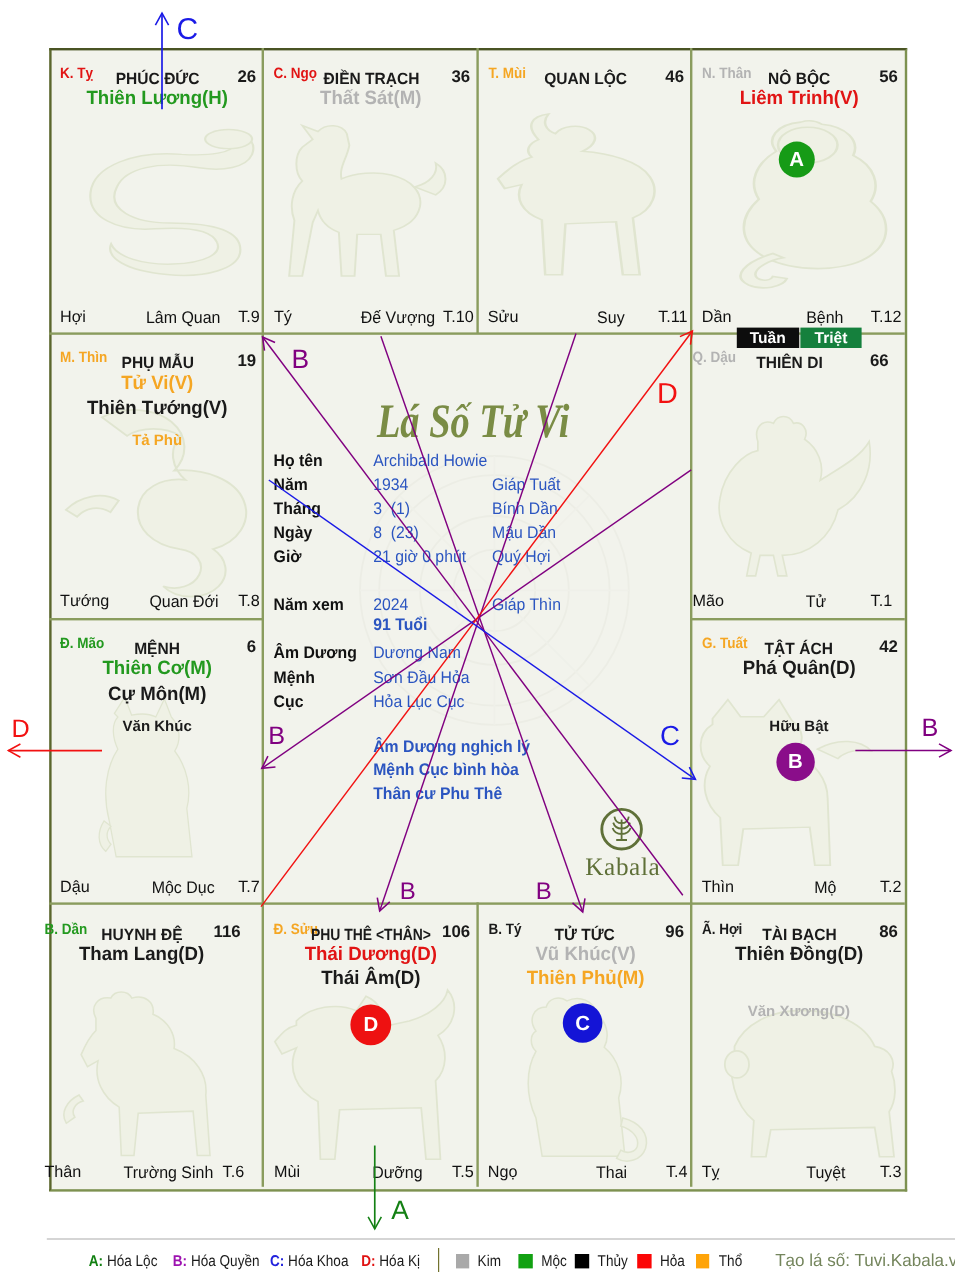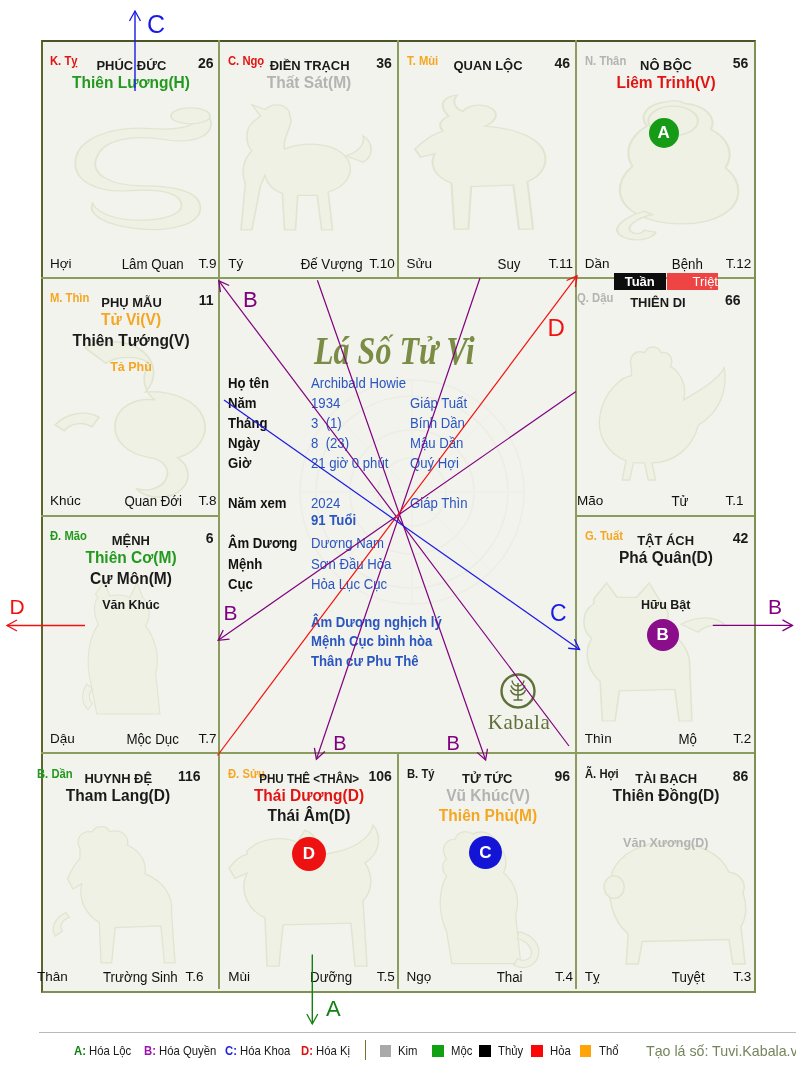--- a/index.html
+++ b/index.html
@@ -120,25 +120,25 @@
   <div class="hdr"><span class="lab orange">T. Mùi</span><span class="t">QUAN LỘC</span><span class="num">46</span></div>
   <div class="foot"><span class="fl">Sửu</span><span class="fc">Suy</span><span class="fr">T.11</span></div>
 </div>
 <div class="cell" style="left:575.75px;top:40px">
   <div class="hdr"><span class="lab grey">N. Thân</span><span class="t">NÔ BỘC</span><span class="num">56</span></div>
   <div class="s1 red">Liêm Trinh(V)</div>
   <div class="circ" style="left:73px;top:78px;background:#169b16">A</div>
   <div class="foot"><span class="fl">Dần</span><span class="fc">Bệnh</span><span class="fr">T.12</span></div>
 </div>
 <div class="cell" style="left:41px;top:277.75px">
-  <div class="hdr"><span class="lab orange">M. Thìn</span><span class="t">PHỤ MẪU</span><span class="num">11</span></div>
+  <div class="hdr"><span class="lab orange">M. Thìn</span><span class="t">PHỤ MẪU</span><span class="num">19</span></div>
   <div class="s1 orange">Tử Vi(V)</div>
   <div class="s2 black">Thiên Tướng(V)</div>
   <div class="sm orange">Tả Phù</div>
-  <div class="foot"><span class="fl">Khúc</span><span class="fc">Quan Đới</span><span class="fr">T.8</span></div>
+  <div class="foot"><span class="fl">Tướng</span><span class="fc">Quan Đới</span><span class="fr">T.8</span></div>
 </div>
 <div class="cell" style="left:568px;top:277.75px">
   <div class="hdr"><span class="lab grey">Q. Dậu</span><span class="t">THIÊN DI</span><span class="num">66</span></div>
   <div class="foot"><span class="fl">Mão</span><span class="fc">Tử</span><span class="fr">T.1</span></div>
 </div>
 <div class="cell" style="left:41px;top:515.5px">
   <div class="hdr"><span class="lab green">Đ. Mão</span><span class="t">MỆNH</span><span class="num">6</span></div>
   <div class="s1 green">Thiên Cơ(M)</div>
   <div class="s2 black">Cự Môn(M)</div>
   <div class="sm norm black">Văn Khúc</div>
@@ -170,21 +170,21 @@
   <div class="circ" style="left:71.5px;top:83px;width:33px;height:33px;line-height:33px;background:#1414d6">C</div>
   <div class="foot"><span class="fl">Ngọ</span><span class="fc">Thai</span><span class="fr">T.4</span></div>
 </div>
 <div class="cell" style="left:575.75px;top:753.25px">
   <div class="hdr"><span class="lab black">Ã. Hợi</span><span class="t">TÀI BẠCH</span><span class="num">86</span></div>
   <div class="s1 black">Thiên Đồng(D)</div>
   <div class="sm norm grey">Văn Xương(D)</div>
   <div class="foot"><span class="fl">Tỵ</span><span class="fc">Tuyệt</span><span class="fr">T.3</span></div>
 </div>
 <div class="abs" style="left:614px;top:272.5px;width:51.5px;height:17.5px;background:#0d0d0d;color:#fff;font-weight:bold;font-size:13px;text-align:center;line-height:17.5px">Tuần</div>
-<div class="abs" style="left:667px;top:272.5px;width:51px;height:17.5px;background:#ef4444;color:#fff;font-weight:normal;font-size:13px;text-align:right;line-height:17.5px">Triệt</div>
+<div class="abs" style="left:667px;top:272.5px;width:51px;height:17.5px;background:#15803d;color:#fff;font-weight:bold;font-size:13px;text-align:center;line-height:17.5px">Triệt</div>
 </div>
 <div id="center">
 <div class="abs" style="left:56px;top:48px;width:234px;text-align:center;font-family:'Liberation Serif',serif;font-style:italic;font-weight:bold;font-size:40px;color:#7a8c45;white-space:nowrap"><span style="display:inline-block;transform:scaleX(.8)">Lá Số Tử Vi</span></div>
 <div class="irow" style="left:7px;top:96px"><span class="lblc">Họ tên</span></div>
 <div class="irow blue" style="left:89.5px;top:96px">Archibald Howie</div>
 <div class="irow" style="left:7px;top:116px"><span class="lblc">Năm</span></div>
 <div class="irow blue" style="left:89.5px;top:116px">1934</div>
 <div class="irow blue" style="left:189px;top:116px">Giáp Tuất</div>
 <div class="irow" style="left:7px;top:136px"><span class="lblc">Tháng</span></div>
 <div class="irow blue" style="left:89.5px;top:136px">3&nbsp; (1)</div>

